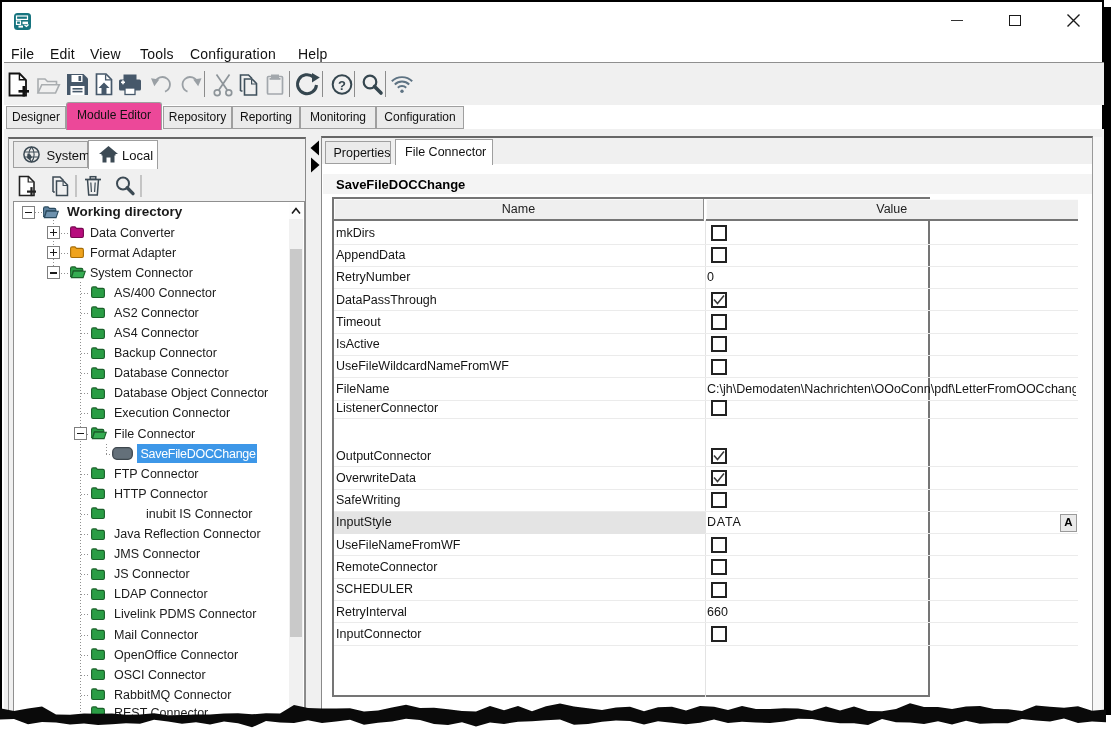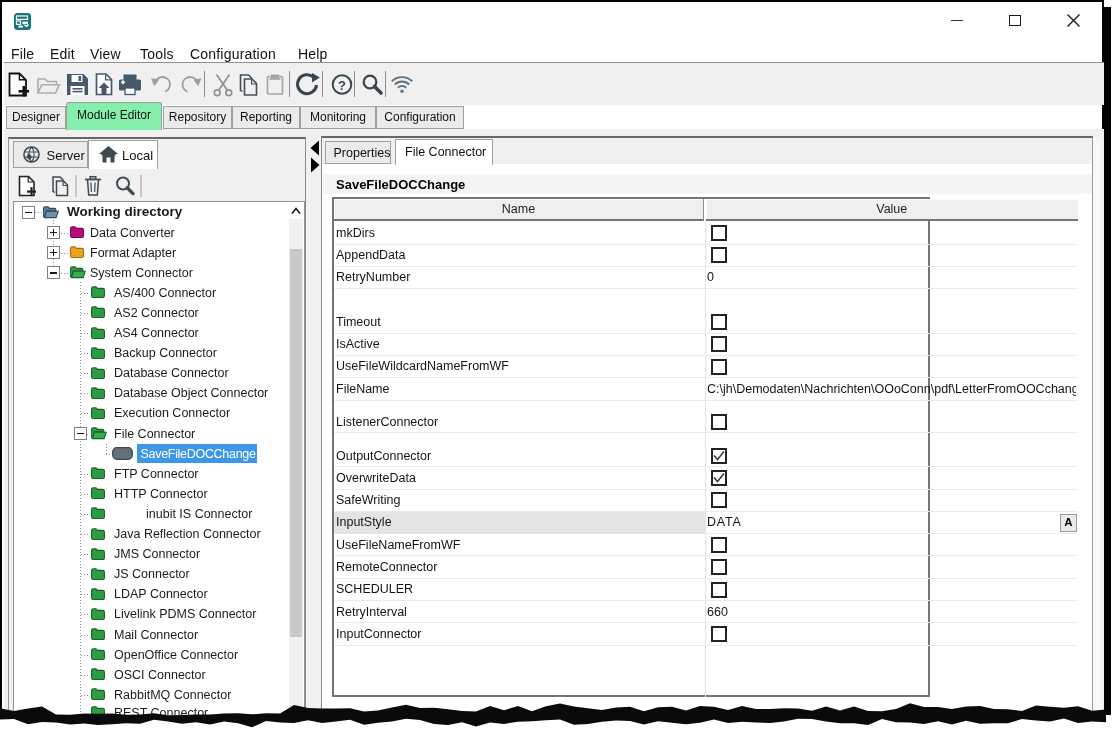--- a/index.html
+++ b/index.html
@@ -13,21 +13,21 @@
 
 .menuitem { position:absolute; top:44px; font-size:14px; letter-spacing:0.2px; color:#101010; }
 #menubar-line { position:absolute; left:2px; top:60px; width:1100px; height:1px; background:#8f8f8f; }
 
 #toolbar { position:absolute; left:2px; top:61px; width:1100px; height:42px; background:#f0f0f0; }
 .tsep { position:absolute; top:8px; width:1px; height:26px; background:#8c8c8c; }
 
 .mtab { position:absolute; top:104px; height:23px; background:#ebebeb;
   border:1px solid #9f9f9f;
   font-size:12px; color:#111; text-align:center; line-height:21px; }
-.mtab.active { top:100px; height:28px; background:#86efac; border-bottom:none;
+.mtab.active { top:100px; height:28px; background:#ec4899; border-bottom:none;
   border-radius:3px 3px 0 0; line-height:25px; z-index:5; }
 #content { position:absolute; left:2px; top:127px; width:1100px; height:606px; background:#f0f0f0; }
 
 #lpanel { position:absolute; left:8px; top:137px; width:298px; height:596px;
   border-top:2px solid #666; border-left:1px solid #999; border-right:1px solid #8a8a8a;
   background:#f0f0f0; }
 #rpanel { position:absolute; left:321px; top:136px; width:772px; height:597px;
   border-top:2px solid #666; border-left:1px solid #8a8a8a; border-right:1px solid #9a9a9a;
   background:#fff; }
 #rpanel-strip { position:absolute; left:322px; top:138px; width:770px; height:26px; background:#f0f0f0; }
@@ -196,21 +196,21 @@
   <div id="content"></div>
 </div>
 <div id="lpanel"></div>
 
 <div class="stab" style="left:12.5px; top:140.5px; width:75px; height:27px;">
   <svg width="17" height="17" viewBox="0 0 17 17" style="position:absolute;left:9px;top:4.5px;">
     <circle cx="8.5" cy="8.5" r="7.6" fill="none" stroke="#3c4a54" stroke-width="1.5"></circle>
     <path d="M8.5 0.9 C5 5 5 12 8.5 16.1 M8.5 0.9 C12 5 12 12 8.5 16.1 M1.3 6 h14.4 M1.3 11 h14.4" fill="none" stroke="#3c4a54" stroke-width="1.1"></path>
     <path d="M4.5 7.5 l3 1 l1.5 3 l-2.5 2.5 l-2.5 -2 z" fill="#3c4a54"></path>
   </svg>
-  <span style="position:absolute; left:33px; top:6px; font-size:13px;">Server</span>
+  <span style="position:absolute; left:33px; top:6px; font-size:13px;">System</span>
 </div>
 <div class="stab active" style="left:88px; top:139.5px; width:70px; height:29px;">
   <svg width="19" height="17" viewBox="0 0 19 17" style="position:absolute;left:10px;top:5px;">
     <path d="M9.5 0 L19 8 L16.5 8 L16.5 9.5 L13.5 9.5 L13.5 8 L5.5 8 L5.5 9.5 L2.5 9.5 L2.5 8 L0 8 Z" fill="#3c4a54"></path>
     <path d="M3.5 9 L9.5 3.5 L15.5 9 L15.5 16.5 L11.5 16.5 L11.5 11.5 L7.5 11.5 L7.5 16.5 L3.5 16.5 Z" fill="#3c4a54"></path>
   </svg>
   <span style="position:absolute; left:33px; top:7px; font-size:13px;">Local</span>
 </div>
 
 <svg width="160" height="34" viewBox="0 0 160 34" style="position:absolute; left:9.5px; top:169px;">
@@ -261,37 +261,45 @@
       <div class="cb"></div>
     </div>
 <div class="row" style="top:45.58px;">
       <div class="nm">AppendData</div>
       <div class="cb"></div>
     </div>
 <div class="row" style="top:67.86px;">
       <div class="nm">RetryNumber</div>
       <div class="val" style="width:369px; overflow:hidden; white-space:nowrap;">0</div>
     </div>
+<div class="row" style="top:90.14px;">
+      <div class="nm">DataPassThrough</div>
+      <div class="cb">
+        <svg width="16" height="16" viewBox="0 0 16 16" style="position:absolute;left:-2px;top:-2px;">
+          <path d="M3 7.5 L6.5 11.5 L13 3.5" fill="none" stroke="#3a3a3a" stroke-width="1.6"></path>
+        </svg>
+      </div>
+    </div>
 <div class="row" style="top:112.42px;">
       <div class="nm">Timeout</div>
       <div class="cb"></div>
     </div>
 <div class="row" style="top:134.70px;">
       <div class="nm">IsActive</div>
       <div class="cb"></div>
     </div>
 <div class="row" style="top:156.98px;">
       <div class="nm">UseFileWildcardNameFromWF</div>
       <div class="cb"></div>
     </div>
 <div class="row" style="top:179.26px;">
       <div class="nm">FileName</div>
       <div class="val" style="width:369px; overflow:hidden; white-space:nowrap;">C:\jh\Demodaten\Nachrichten\OOoConn\pdf\LetterFromOOCchange.pdf</div>
     </div>
-<div class="row" style="top:212px;padding-left:28px;">
+<div class="row" style="top:198px;padding-left:28px;">
       <div class="nm">ListenerConnector</div>
       <div class="cb"></div>
     </div>
 <div class="row" style="top:246.10px;">
       <div class="nm">OutputConnector</div>
       <div class="cb">
         <svg width="16" height="16" viewBox="0 0 16 16" style="position:absolute;left:-2px;top:-2px;">
           <path d="M3 7.5 L6.5 11.5 L13 3.5" fill="none" stroke="#3a3a3a" stroke-width="1.6"></path>
         </svg>
       </div>

